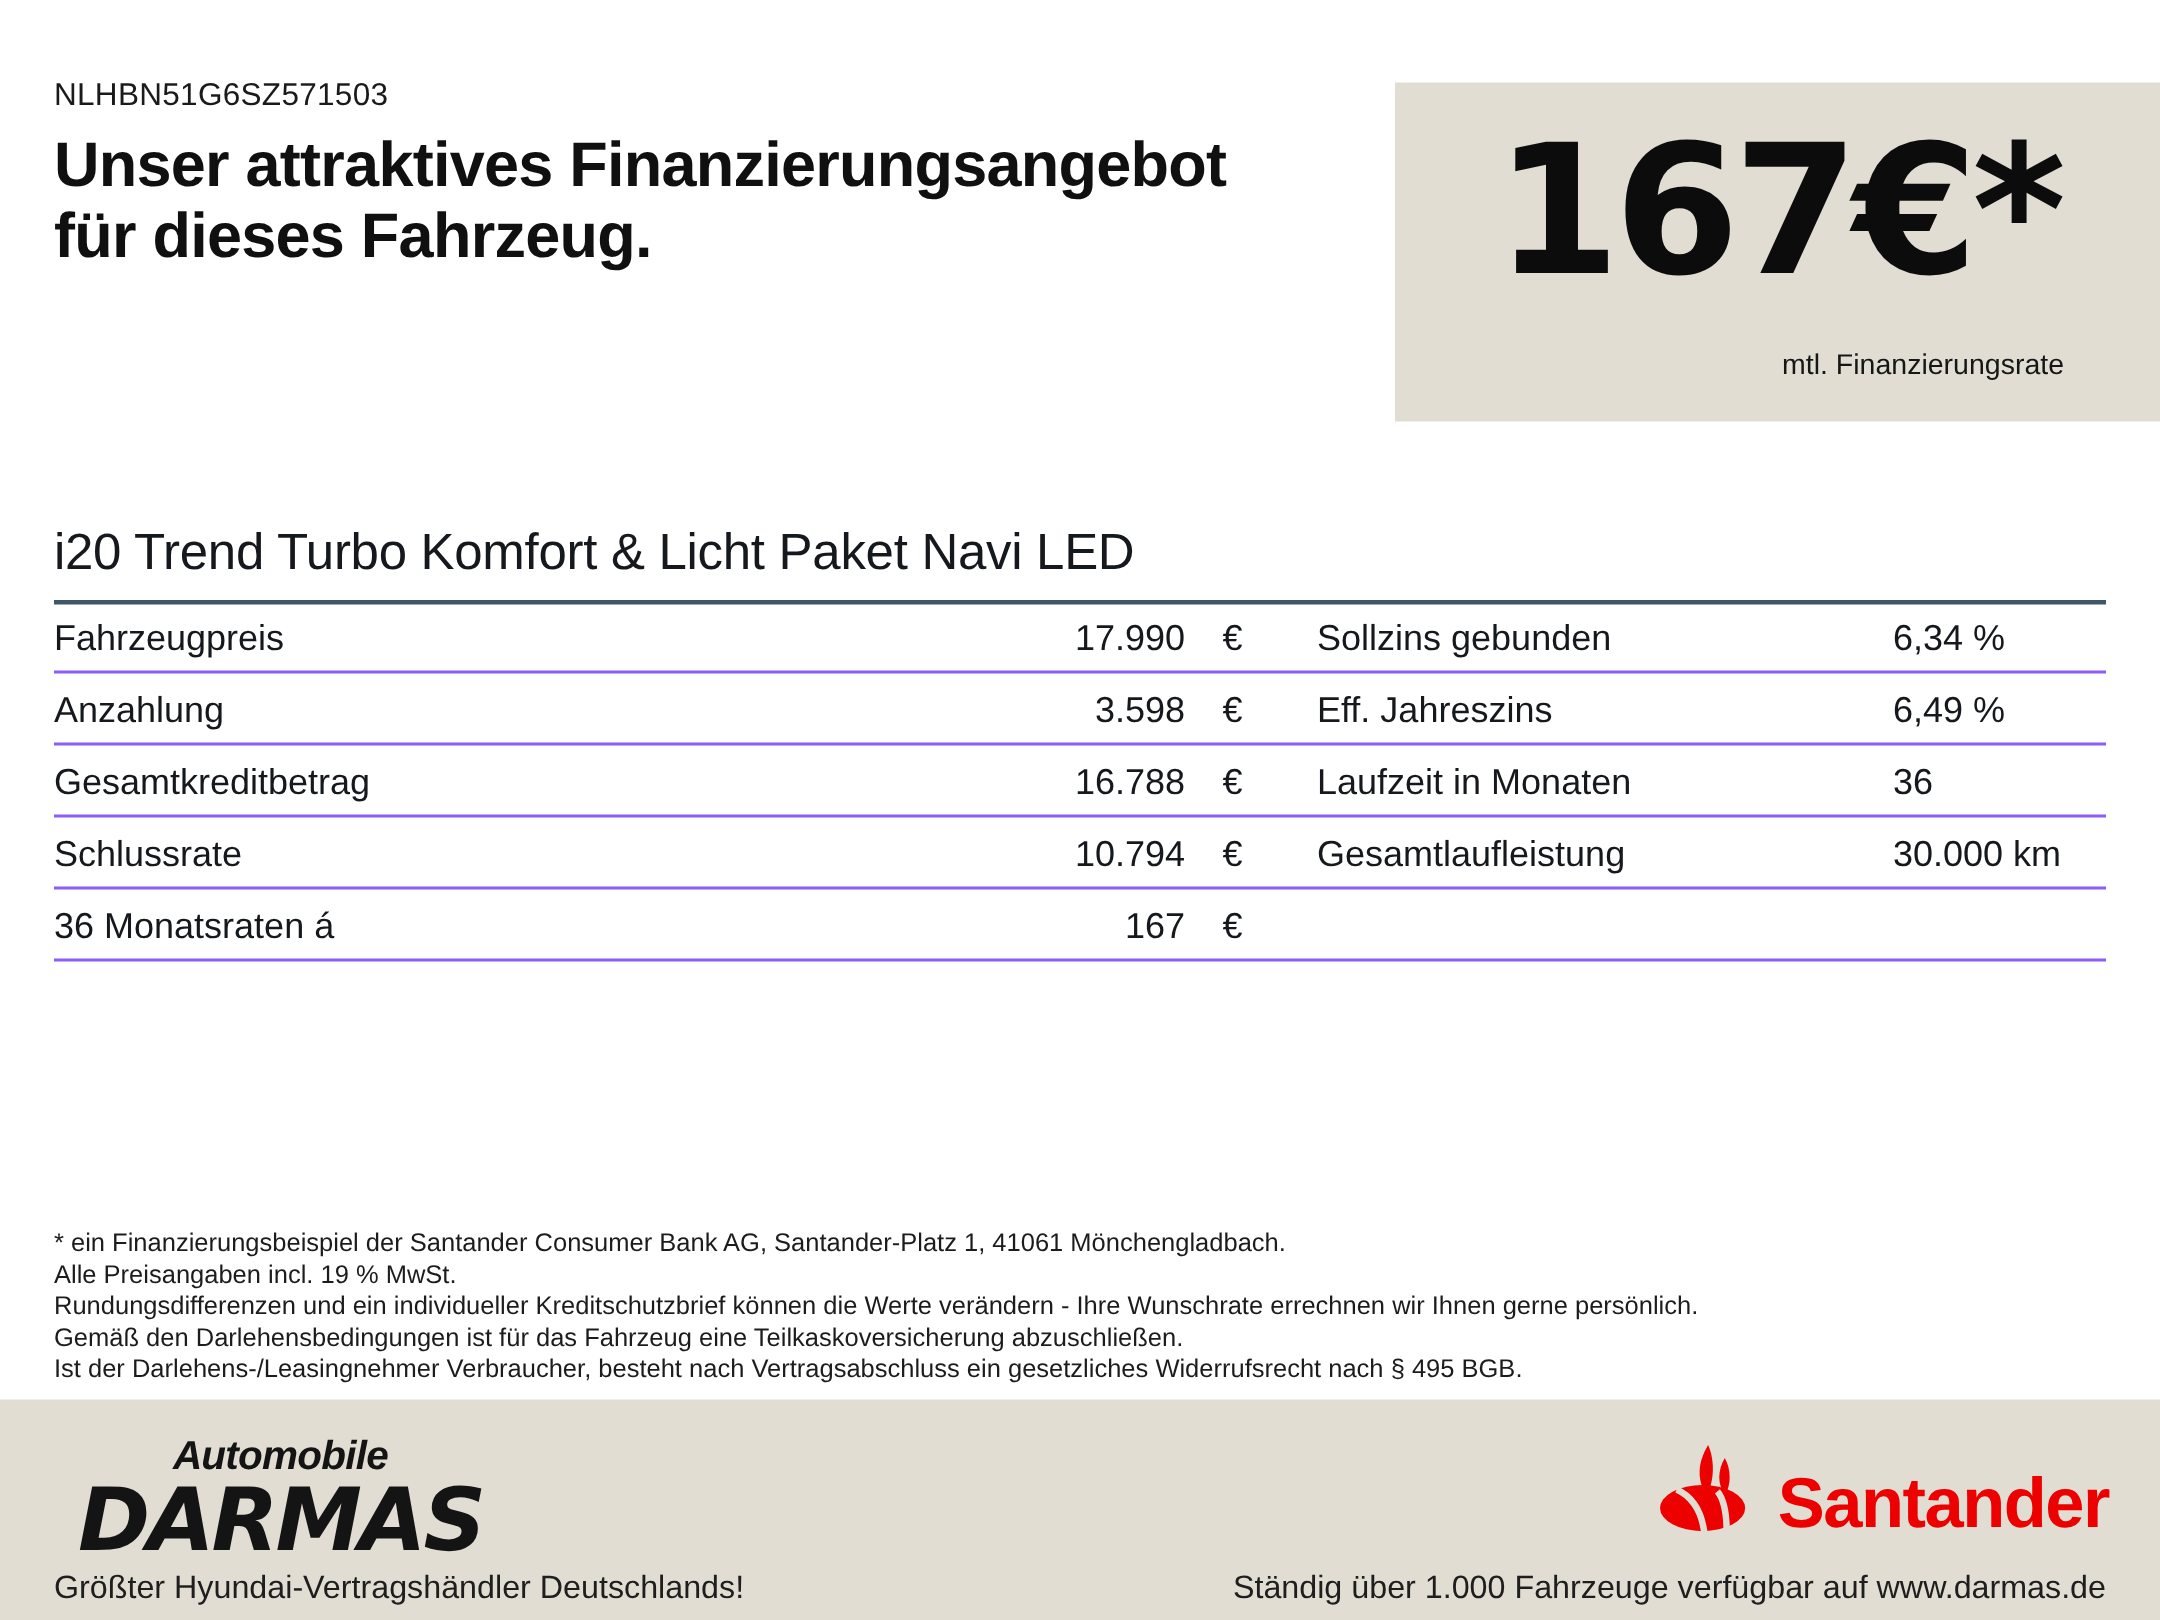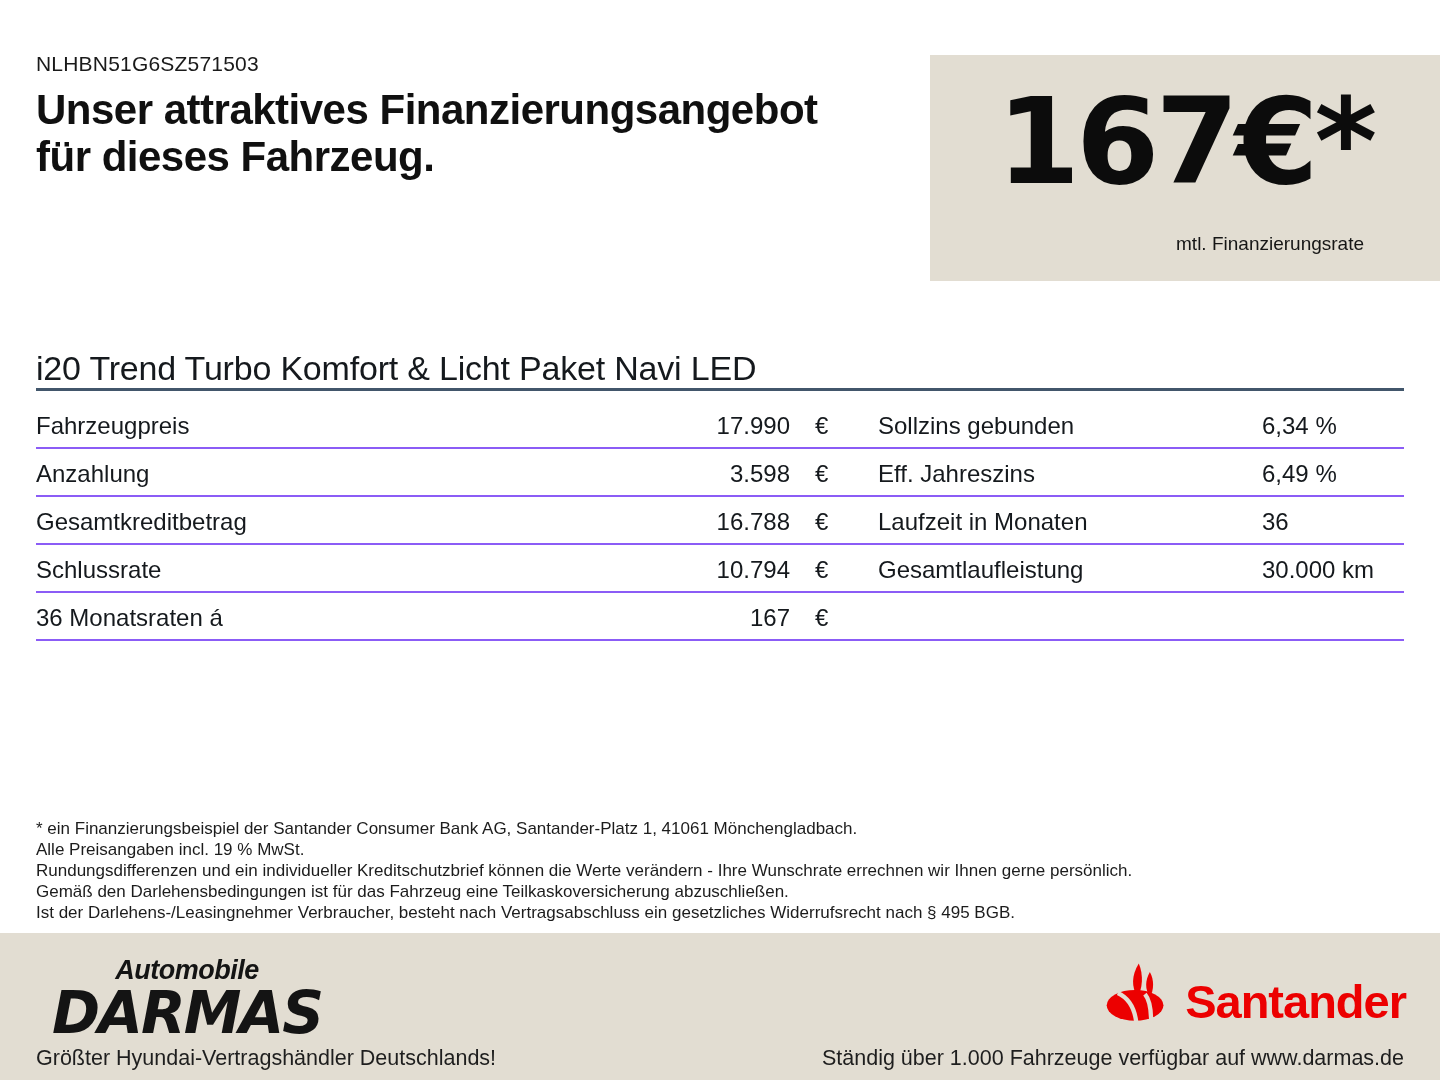--- a/index.html
+++ b/index.html
@@ -30,28 +30,29 @@
     background: #e2ddd2;
   }
   .rate-amount {
     margin-top: 24px; 
     text-align: center;
     font-family: "DejaVu Sans", sans-serif;
     font-size: 120px; font-weight: 700; letter-spacing: -4px;
     color: #0c0c0c; line-height: 1.05;
   }
   .rate-caption {
-    position: absolute; right: 76px; bottom: 26px;
+    position: absolute; right: 64px; bottom: 26px;
     font-size: 19px; color: #161616;
   }
 
   
   .vehicle-title {
     position: absolute; left: 36px; top: 349px; width: 1368px;
     font-size: 34px; font-weight: 400; letter-spacing: -0.2px;
+    padding-bottom: 12px;
     border-bottom: 3px solid #42566b;
     color: #15191d;
   }
 
   
   .finance-table { position: absolute; left: 36px; top: 401px; width: 1368px; }
   .f-row {
     display: flex; align-items: flex-end;
     height: 48px; padding-bottom: 7px;
     border-bottom: 2px solid #8b5cf6;

